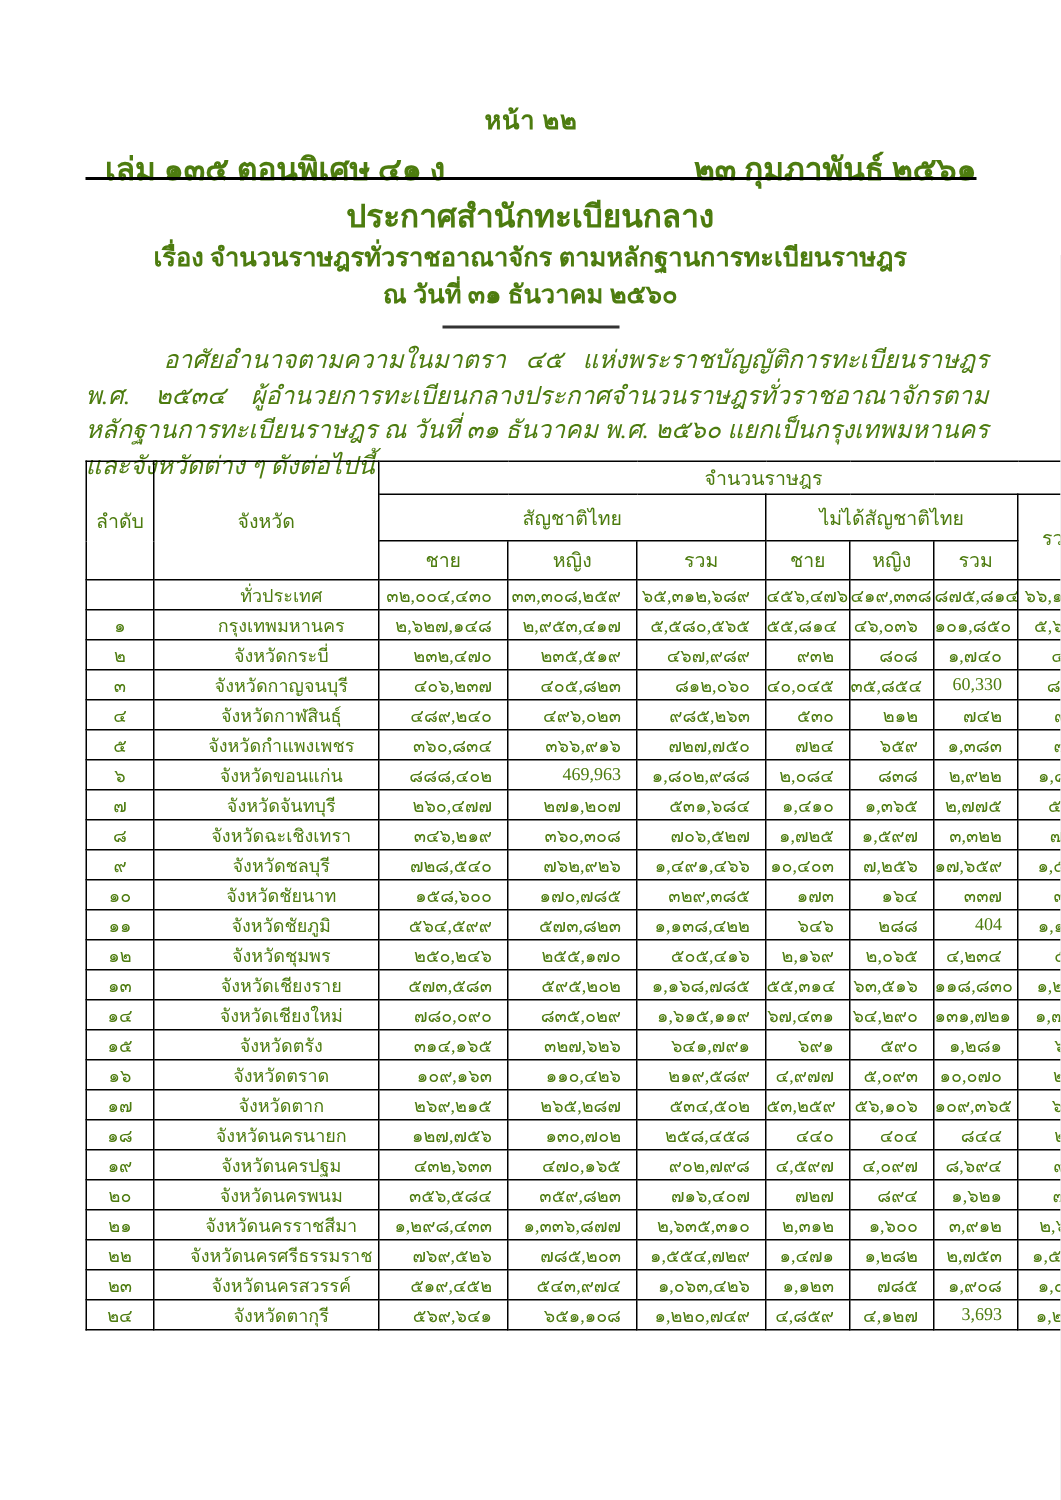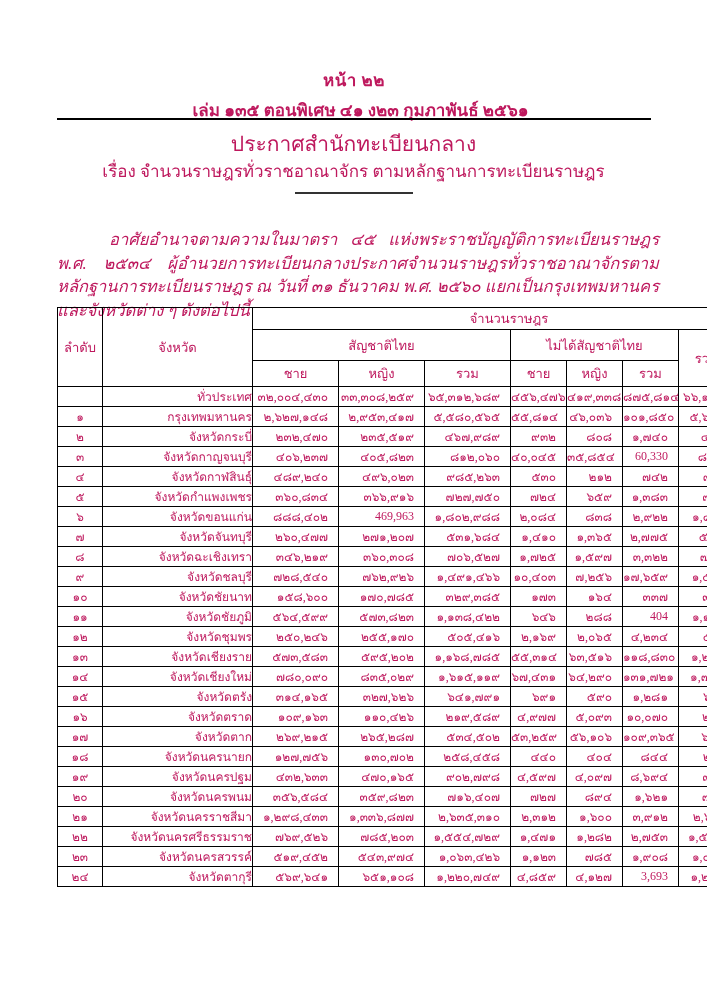--- a/index.html
+++ b/index.html
@@ -1,29 +1,29 @@
 <!DOCTYPE html>
 <html><head>
 <meta charset="utf-8">
 <style>
   html,body { margin:0; padding:0; background:#e8e8e8; }
   .page {
     position:relative; width:707px; height:1000px; margin:0 auto;
-    background:#ffffff; color:#be185d;
+    background:#ffffff; color:#4d7c0f;
     font-family:"Liberation Serif","DejaVu Serif",serif;
     overflow:hidden;
   }
   
   .gz-head { position:absolute; top:66px; left:57px; width:594px; font-weight:600; }
   .gz-page { text-align:center; font-size:17px; letter-spacing:0.5px; }
-  .gz-row  { display:flex; justify-content:center; align-items:baseline; font-size:17px; margin-top:3px;margin-left:13px; }
+  .gz-row  { display:flex; justify-content:space-between; align-items:baseline; font-size:21px; margin-top:3px;margin-left:13px; }
   .gz-rule { position:absolute; top:118px; left:57px; width:594px; border-top:2px solid #000; }
 
   
-  .title-block { position:absolute; top:131px; left:0; width:707px; text-align:center; font-weight:400; }
+  .title-block { position:absolute; top:131px; left:0; width:707px; text-align:center; font-weight:700; }
   .t1 { font-size:21px; line-height:26px; }
   .t2 { font-size:17px; line-height:22px; margin-top:4px;text-align:center; }
   .t3 { font-size:17px; line-height:22px; margin-top:3px; }
   .t-rule { width:118px; border-top:2.5px solid #333; margin:9px auto 0 auto; }
 
   
   .body-par {
     position:absolute; top:228px; left:57px; width:602px;
     font-size:16.5px; line-height:23.5px; text-align:justify; text-indent:52px;font-style:italic;
   }
@@ -37,40 +37,41 @@
   table.pop, table.pop th, table.pop td { border:1px solid #000; }
   table.pop { border-width:1.5px; }
   table.pop th {
     font-weight:normal; font-size:13px; text-align:center; vertical-align:middle; padding:0;
   }
   thead tr.h1 th { height:20px; }
   thead tr.h2 th { height:30px; }
   thead tr.h3 th { height:25px; }
   tbody td { height:18.6px; padding:0; vertical-align:middle; white-space:nowrap; overflow:hidden; }
   td.c-order { text-align:center; }
-  td.c-prov  { text-align:right; padding-left:20px; }
+  td.c-prov  { text-align:center; padding-left:20px; }
   td.c-num   { text-align:right; padding-right:10px; }
 </style>
 </head>
 <body>
 
 <div class="page">
 
   <div class="gz-head">
     <div class="gz-page">หน้า ๒๒</div>
     <div class="gz-row">
       <span>เล่ม ๑๓๕ ตอนพิเศษ ๔๑ ง</span>
       <span>๒๓ กุมภาพันธ์ ๒๕๖๑</span>
     </div>
   </div>
   <div class="gz-rule"></div>
 
   <div class="title-block">
     <div class="t1">ประกาศสำนักทะเบียนกลาง</div>
     <div class="t2">เรื่อง จำนวนราษฎรทั่วราชอาณาจักร ตามหลักฐานการทะเบียนราษฎร</div>
+    <div class="t3">ณ วันที่ ๓๑ ธันวาคม ๒๕๖๐</div>
     <div class="t-rule"></div>
   </div>
 
   <div class="body-par">อาศัยอำนาจตามความในมาตรา ๔๕ แห่งพระราชบัญญัติการทะเบียนราษฎร พ.ศ. ๒๕๓๔ ผู้อำนวยการทะเบียนกลางประกาศจำนวนราษฎรทั่วราชอาณาจักรตามหลักฐานการทะเบียนราษฎร ณ วันที่ ๓๑ ธันวาคม พ.ศ. ๒๕๖๐ แยกเป็นกรุงเทพมหานครและจังหวัดต่าง ๆ ดังต่อไปนี้</div>
 
   <table class="pop">
     <colgroup>
       <col style="width:45px">
         <col style="width:150px">
       <col style="width:86px">

